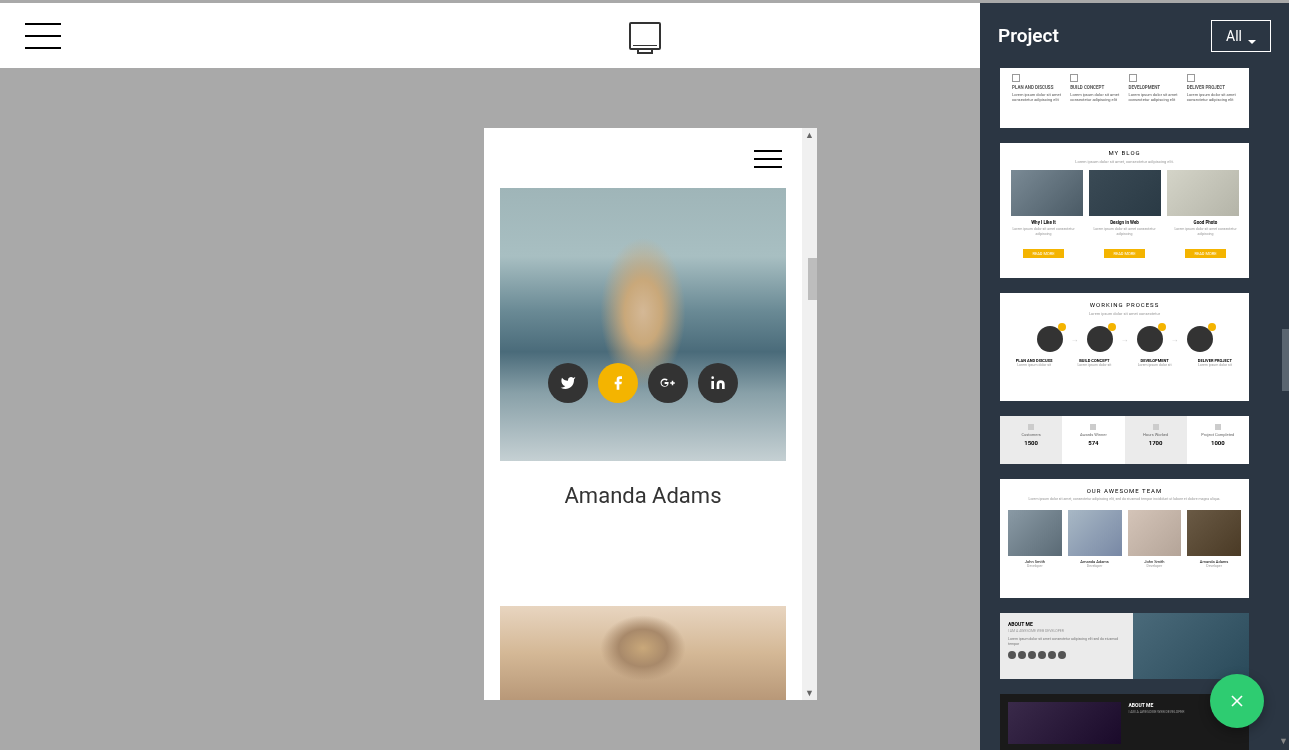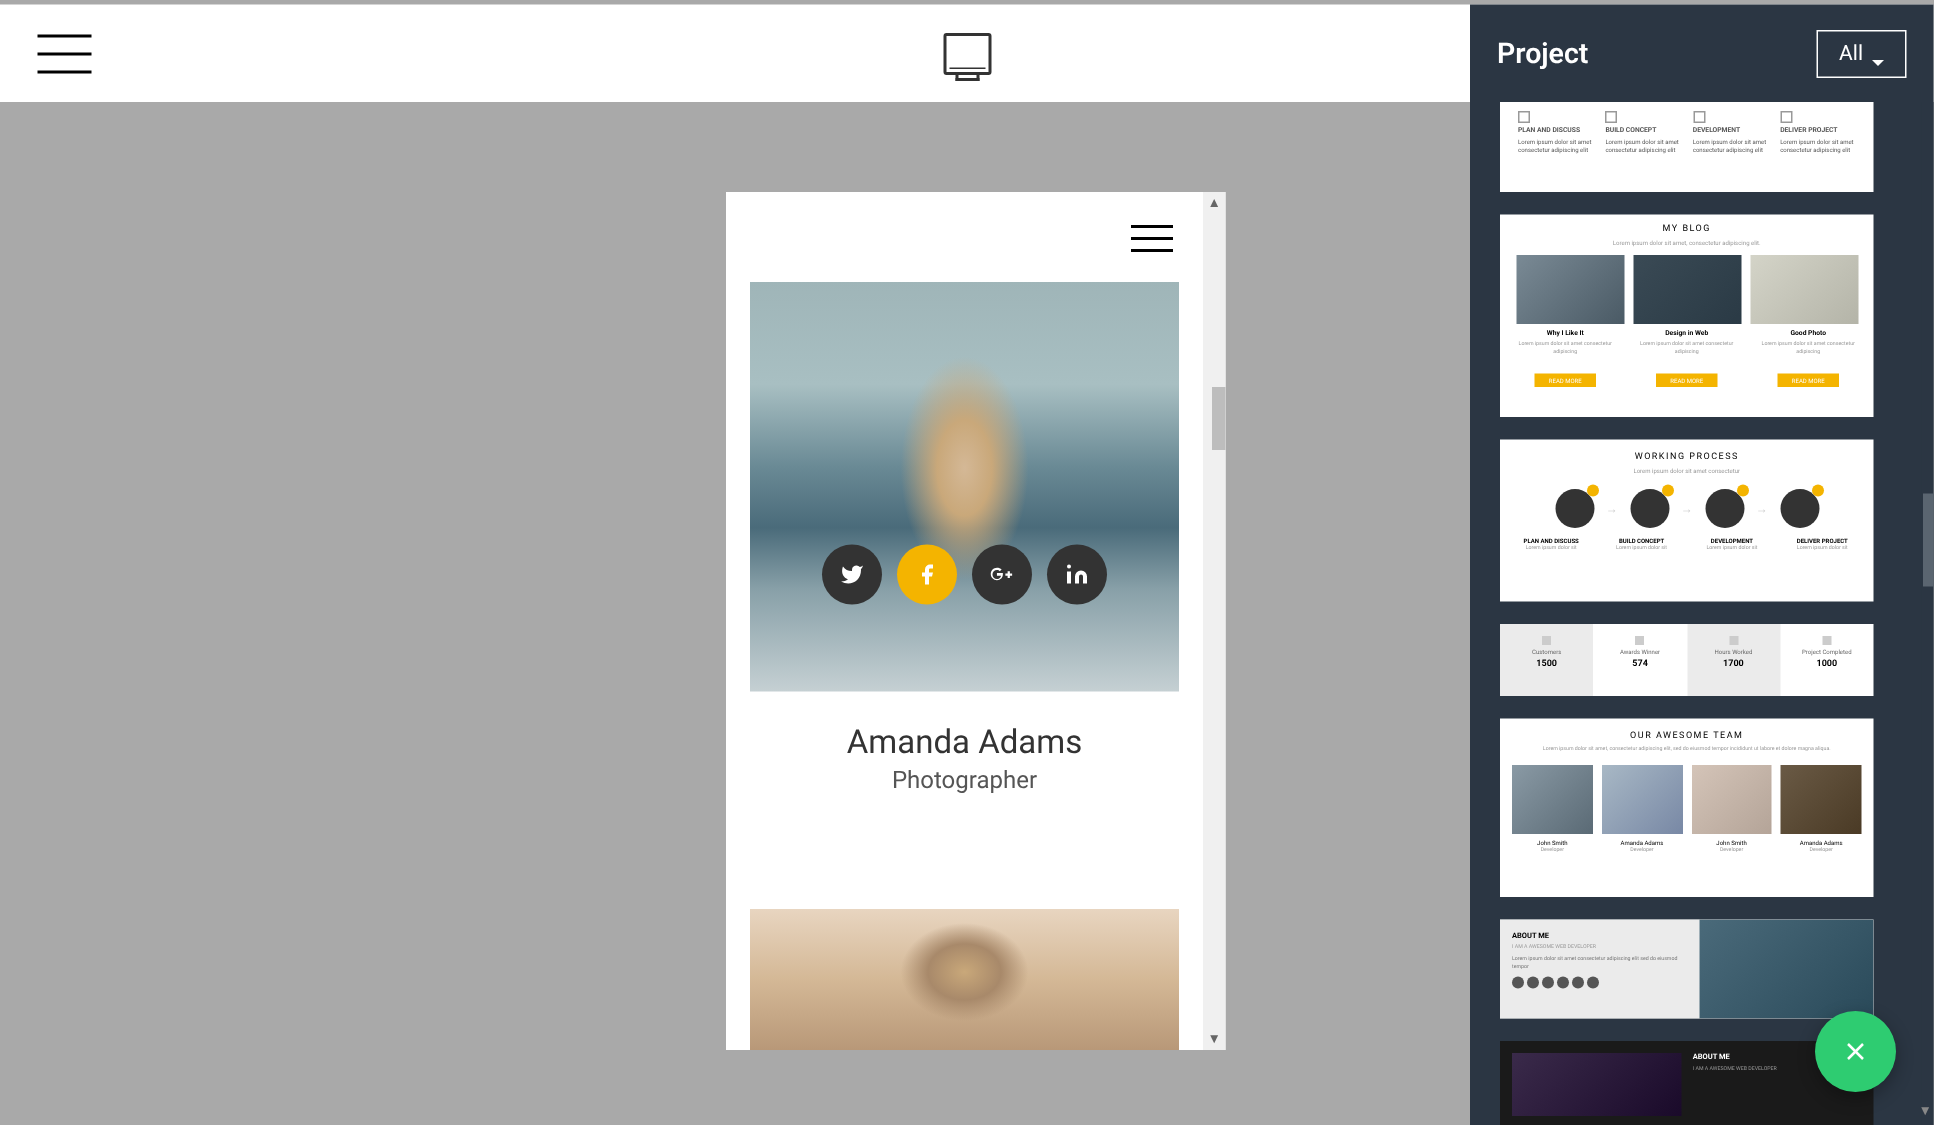--- a/index.html
+++ b/index.html
@@ -139,21 +139,20 @@
               </svg>
           </div>
           <div class="social-btn social-dark">
             <svg viewBox="0 0 24 24" width="16" height="16" fill="#fff">
                 <path d="M16 8a6 6 0 016 6v7h-4v-7a2 2 0 00-2-2 2 2 0 00-2 2v7h-4v-7a6 6 0 016-6zM2 9h4v12H2zM4 2a2 2 0 110 4 2 2 0 010-4z"></path>
               </svg>
           </div>
         </div>
       </div>
       <div class="card-name">Amanda Adams</div>
-      <div class="card-role">Photographer</div>
     </div>
     <div class="card2"></div>
   </div>
   <div class="preview-scroll">
     <div class="preview-scroll-up">▲</div>
     <div class="preview-scroll-thumb"></div>
     <div class="preview-scroll-down">▼</div>
   </div>
 </div>
 

